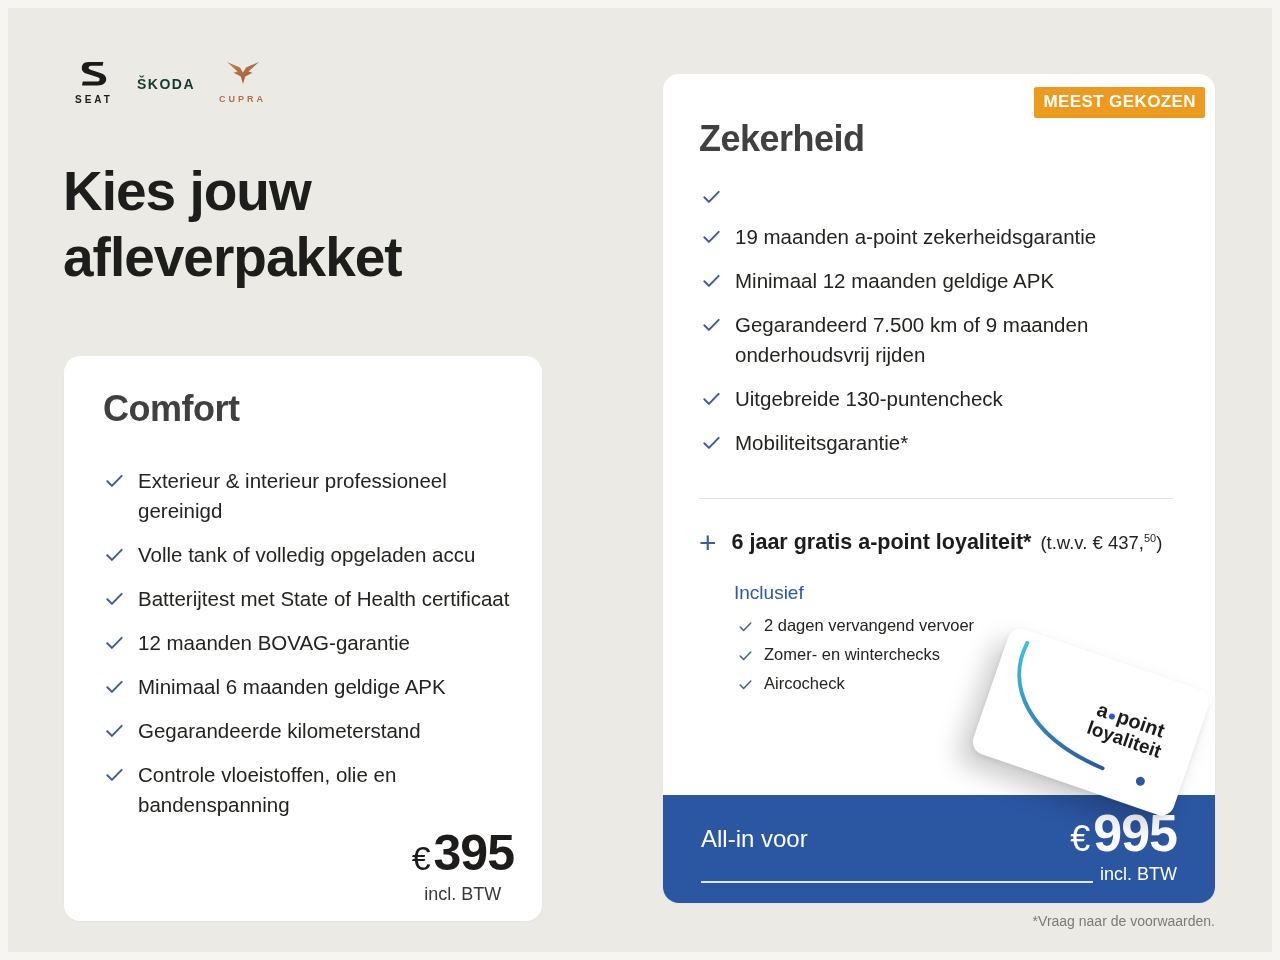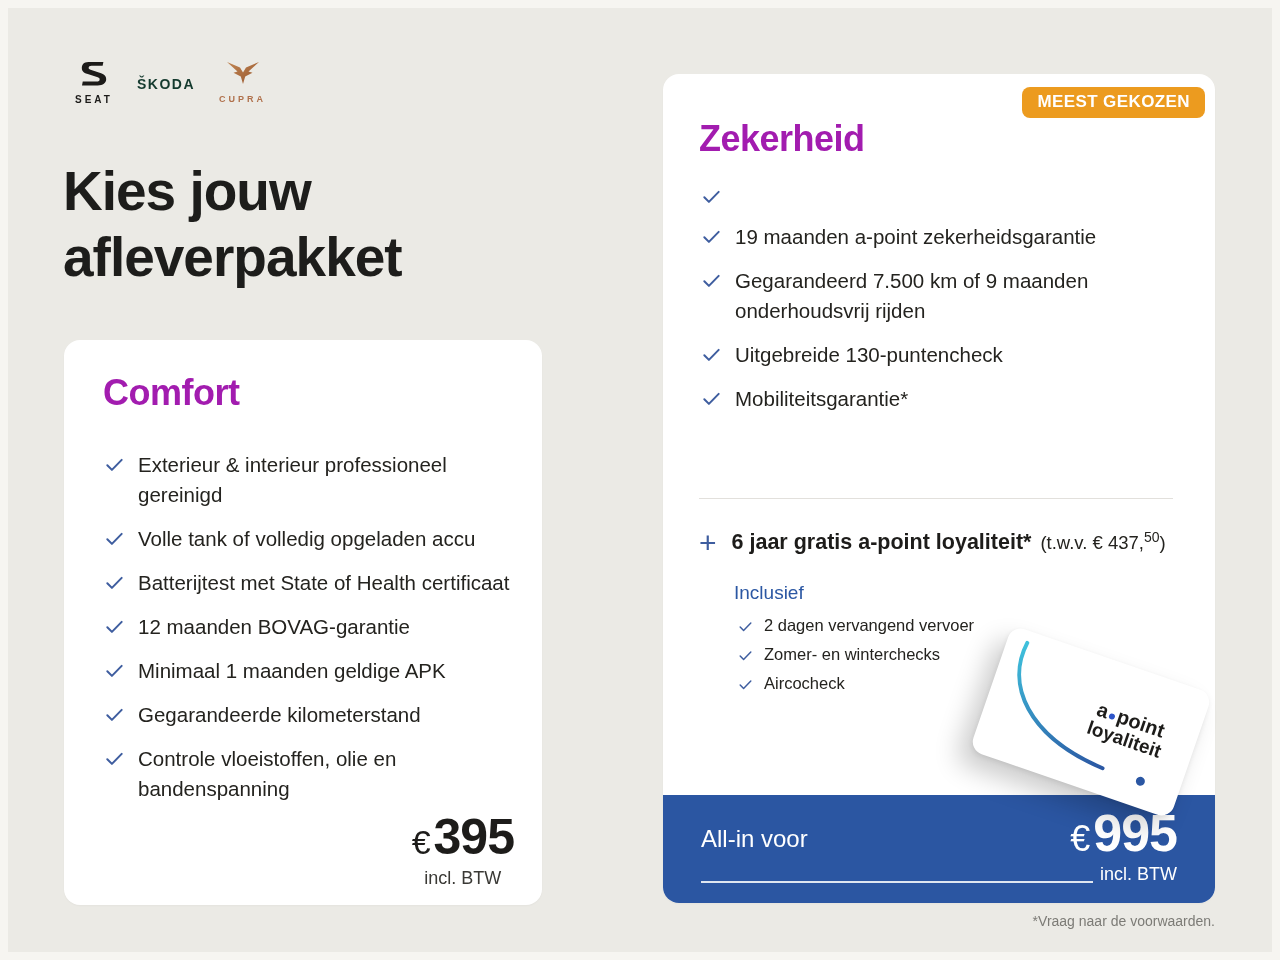--- a/index.html
+++ b/index.html
@@ -14,55 +14,55 @@
   .skoda-word{font-size:14px;font-weight:800;letter-spacing:1.5px;color:#143a2e;margin-top:16px;}
   .cupra-word{font-size:9px;font-weight:700;letter-spacing:3px;color:#b0714c;margin-top:4px;}
 
   
   .page-title{position:absolute;left:63px;top:158px;z-index:2;margin:0;
     font-size:55px;line-height:66px;font-weight:600;letter-spacing:-1px;color:#1d1d1b;}
 
   
   .card{position:absolute;background:#ffffff;border-radius:16px;z-index:1;
     box-shadow:0 1px 2px rgba(0,0,0,0.03);}
-  .comfort{left:64px;top:340px;width:478px;height:565px;}
+  .comfort{left:64px;top:356px;width:478px;height:565px;}
   .zekerheid{left:663px;top:74px;width:552px;height:829px;}
 
-  .card h2{margin:0;font-size:36px;font-weight:700;color:#a21caf;letter-spacing:-0.5px;}
+  .card h2{margin:0;font-size:36px;font-weight:700;color:#404040;letter-spacing:-0.5px;}
   .comfort h2{position:absolute;left:39px;top:32px;}
   .zekerheid h2{position:absolute;left:36px;top:44px;}
 
   
   ul.check-list{list-style:none;margin:0;padding:0;position:absolute;}
   .comfort ul.check-list{left:39px;top:110px;right:30px;}
   .zekerheid ul.check-list{left:37px;top:108px;right:36px;}
   ul.check-list li{display:flex;align-items:flex-start;margin-bottom:14px;}
   ul.check-list li .check-icon{flex:0 0 auto;width:23px;height:23px;margin-top:3px;color:#3e5d9f;}
   ul.check-list li .check-icon svg{width:100%;height:100%;display:block;}
   ul.check-list li .item-text{margin-left:12px;font-size:20.5px;line-height:30px;color:#24231f;}
   ul.check-list li .item-text.bold{font-weight:700;color:#1d1c1a;}
 
   
   .badge{position:absolute;top:13px;right:10px;background:#ec9b1f;color:#ffffff;
-    font-size:17px;font-weight:700;letter-spacing:0.4px;padding:5px 15px 6px;border-radius:8px;}
+    font-size:17px;font-weight:700;letter-spacing:0.4px;padding:5px 9px 6px;border-radius:2px;}
 
   
   .price-block{position:absolute;right:28px;bottom:16px;text-align:center;color:#1d1c1a;}
   .price-amount .cur{font-size:34px;font-weight:400;margin-right:3px;}
   .price-amount .num{font-size:50px;font-weight:700;letter-spacing:-1px;}
   .price-vat{font-size:18px;color:#3a3935;margin-top:2px;}
 
   
   .divider{position:absolute;left:36px;right:42px;top:424px;height:1px;background:#e2e0dc;}
   .loyalty-head{position:absolute;left:36px;top:452px;right:16px;white-space:nowrap;}
   .loyalty-head .plus{display:inline-block;font-size:30px;font-weight:400;color:#3e5d9f;
     vertical-align:-4px;margin-right:15px;}
   .loyalty-head .loyalty-title{font-size:21.5px;font-weight:700;color:#1d1c1a;}
   .loyalty-head .loyalty-value{font-size:18.5px;color:#24231f;margin-left:9px;}
-  .loyalty-head .loyalty-value sup{font-size:14px;}
+  .loyalty-head .loyalty-value sup{font-size:11px;}
   .inclusief{position:absolute;left:71px;top:508px;font-size:19px;font-weight:500;color:#2b57a3;}
   ul.sub-list{list-style:none;margin:0;padding:0;position:absolute;left:74px;top:540px;width:300px;}
   ul.sub-list li{display:flex;align-items:center;margin-bottom:7px;}
   ul.sub-list li .check-icon{flex:0 0 auto;width:17px;height:17px;margin-top:2px;color:#3e5d9f;}
   ul.sub-list li .check-icon svg{width:100%;height:100%;display:block;}
   ul.sub-list li .item-text{margin-left:10px;font-size:16.5px;line-height:22px;color:#24231f;}
 
   
   .loyalty-card{position:absolute;left:322px;top:582px;width:212px;height:132px;background:#ffffff;
     border-radius:13px;transform:rotate(19deg);z-index:3;
@@ -154,21 +154,21 @@
             </svg>
           </span>
           <span class="item-text">12 maanden BOVAG-garantie</span>
         </li>
       <li>
           <span class="check-icon">
             <svg viewBox="0 0 24 24">
               <path d="M4.5 12.8 L9.3 17.6 L19.5 7.2" fill="none" stroke="currentColor" stroke-width="2.1" stroke-linecap="round" stroke-linejoin="round"></path>
             </svg>
           </span>
-          <span class="item-text">Minimaal 1 maanden geldige APK</span>
+          <span class="item-text">Minimaal 6 maanden geldige APK</span>
         </li>
       <li>
           <span class="check-icon">
             <svg viewBox="0 0 24 24">
               <path d="M4.5 12.8 L9.3 17.6 L19.5 7.2" fill="none" stroke="currentColor" stroke-width="2.1" stroke-linecap="round" stroke-linejoin="round"></path>
             </svg>
           </span>
           <span class="item-text">Gegarandeerde kilometerstand</span>
         </li>
       <li>
@@ -197,20 +197,28 @@
             </svg>
           </span>
         </li>
       <li>
           <span class="check-icon">
             <svg viewBox="0 0 24 24">
               <path d="M4.5 12.8 L9.3 17.6 L19.5 7.2" fill="none" stroke="currentColor" stroke-width="2.1" stroke-linecap="round" stroke-linejoin="round"></path>
             </svg>
           </span>
           <span class="item-text">19 maanden a-point zekerheidsgarantie</span>
+        </li>
+      <li>
+          <span class="check-icon">
+            <svg viewBox="0 0 24 24">
+              <path d="M4.5 12.8 L9.3 17.6 L19.5 7.2" fill="none" stroke="currentColor" stroke-width="2.1" stroke-linecap="round" stroke-linejoin="round"></path>
+            </svg>
+          </span>
+          <span class="item-text">Minimaal 12 maanden geldige APK</span>
         </li>
       <li>
           <span class="check-icon">
             <svg viewBox="0 0 24 24">
               <path d="M4.5 12.8 L9.3 17.6 L19.5 7.2" fill="none" stroke="currentColor" stroke-width="2.1" stroke-linecap="round" stroke-linejoin="round"></path>
             </svg>
           </span>
           <span class="item-text">Gegarandeerd 7.500 km of 9 maanden onderhoudsvrij rijden</span>
         </li>
       <li>

